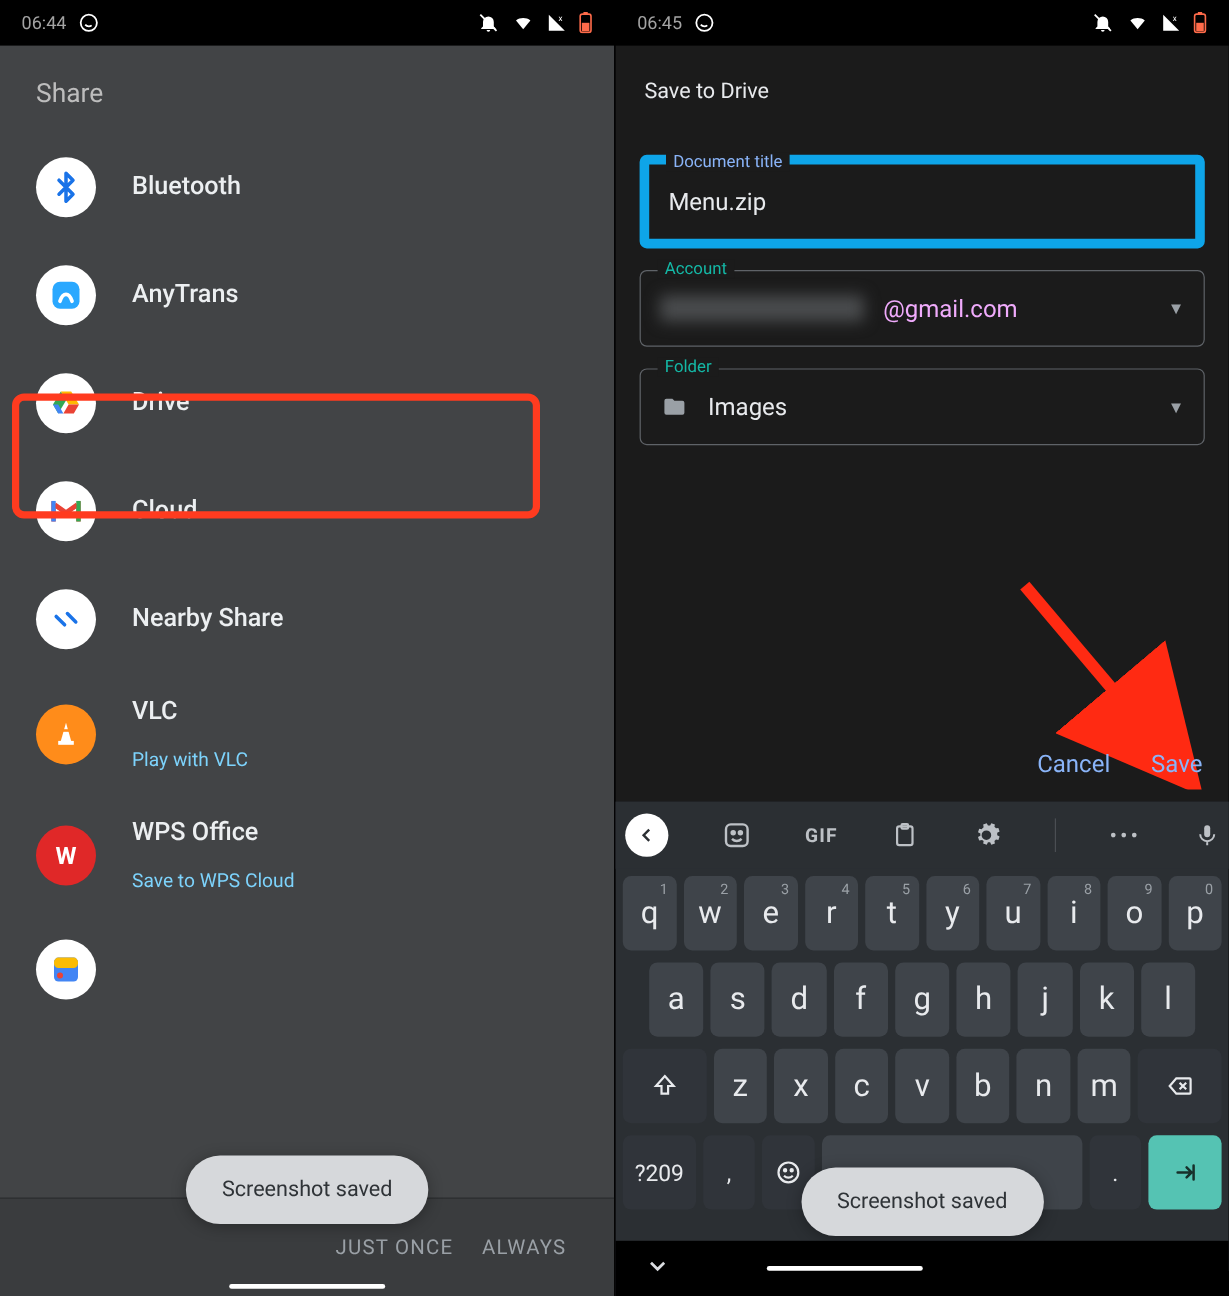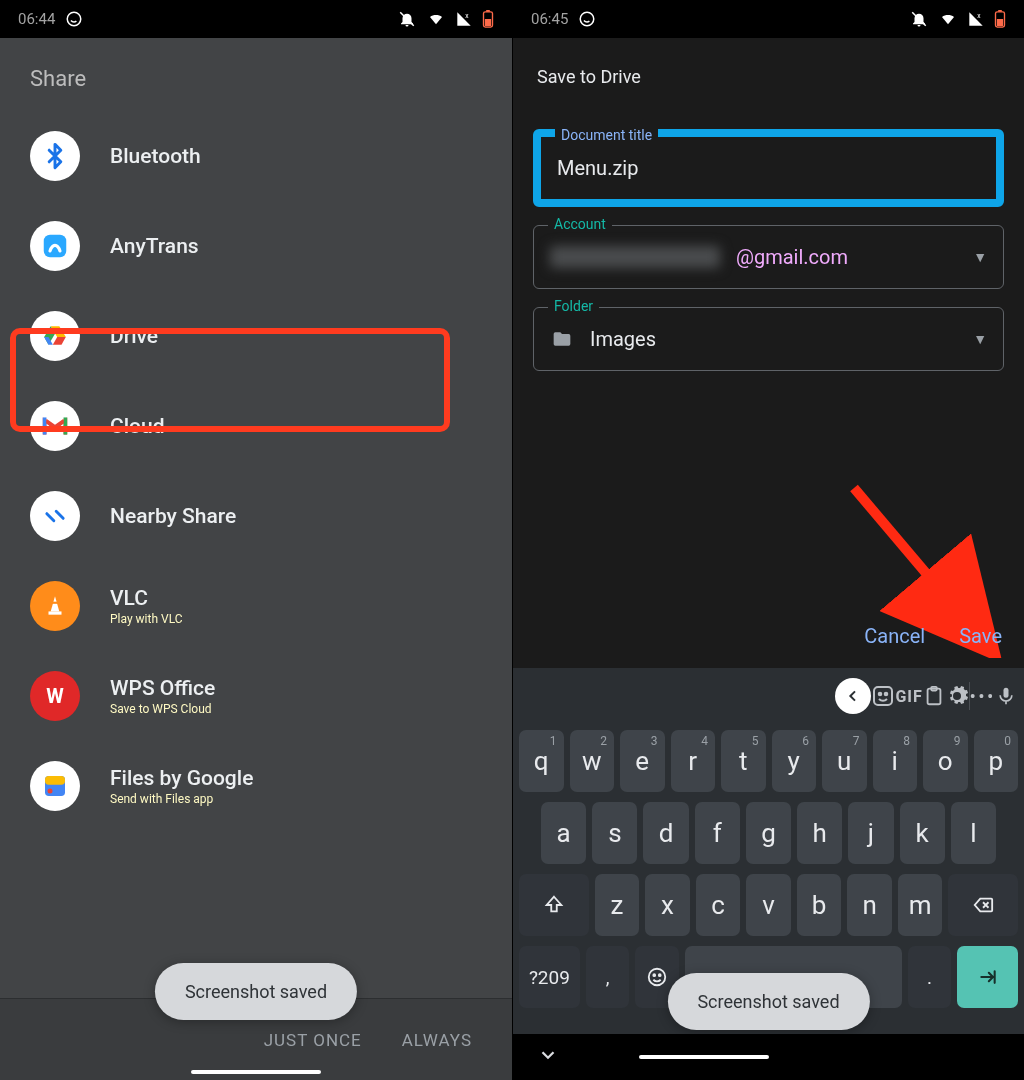--- a/index.html
+++ b/index.html
@@ -44,35 +44,35 @@
     position:relative;
   }
   .share-icon {
     width:50px; height:50px; border-radius:50%;
     display:flex; align-items:center; justify-content:center;
     flex:0 0 50px;
     background:#fff;
   }
   .share-text { display:flex; flex-direction:column; }
   .share-label { color:#eceff1; font-size:21px; font-weight:500; }
-  .share-sub { color:#fef9c3; font-size:12px; margin-top:2px; }
+  .share-sub { color:#7dd3fc; font-size:16px; margin-top:18px; }
   .highlight-box {
     position:absolute;
     border:6px solid #ff3b1f;
     border-radius:10px;
     left:10px; right:62px; top:290px; height:104px;
     pointer-events:none;
   }
   .left-footer {
     position:absolute; left:0; right:0; bottom:0;
     border-top:1px solid #2c2e30;
     background:#3a3c3e;
     height:82px;
     display:flex; align-items:center; justify-content:flex-end;
-    gap:40px; padding-right:40px;
+    gap:24px; padding-right:40px;
     color:#9aa0a6; font-size:17px; letter-spacing:1px;
   }
   .toast {
     position:absolute;
     bottom:60px; left:50%; transform:translateX(-50%);
     background:#d6d8db;
     color:#2f3337;
     border-radius:40px;
     padding:18px 30px;
     font-size:18px;
@@ -126,21 +126,21 @@
   }
 
   
   .keyboard {
     position:absolute; left:0; right:0; top:668px; bottom:0;
     background:#2b2f33;
     display:flex; flex-direction:column;
   }
   .kb-toolbar{
     height:56px; background:#2b2f33;
-    display:flex; align-items:center; justify-content:flex-end;
+    display:flex; align-items:center; justify-content:space-between;
     padding:0 8px; color:#bdc1c6;
   }
   .kb-chip{ width:36px; height:36px; border-radius:50%; background:#fff; color:#2b2f33;
     display:flex;align-items:center;justify-content:center;}
   .kb-rows{ flex:1; display:flex; flex-direction:column; gap:10px; padding:6px 6px 0; }
   .kb-row{ display:flex; gap:6px; justify-content:center;}
   .key{
     background:#3f444a; color:#e8eaed; border-radius:7px;
     height:62px;
     display:flex; align-items:center; justify-content:center;
@@ -281,24 +281,20 @@
       </div>
 
       <div class="share-item">
         <div class="share-icon">
           <svg width="30" height="30" viewBox="0 0 24 24">
               <rect x="4" y="4" width="16" height="16" rx="3" fill="#4285f4"></rect>
               <path d="M4 10h16" stroke="#fff" stroke-width="0"></path>
               <rect x="4" y="4" width="16" height="7" rx="3" fill="#fbbc04"></rect>
               <circle cx="8" cy="16" r="2" fill="#ea4335"></circle>
             </svg>
-        </div>
-        <div class="share-text">
-          <span class="share-label">Files by Google</span>
-          <span class="share-sub">Send with Files app</span>
         </div>
       </div>
 
 
     </div>
 
     <div class="highlight-box"></div>
 
     <div class="left-footer">
       <span>JUST ONCE</span>

